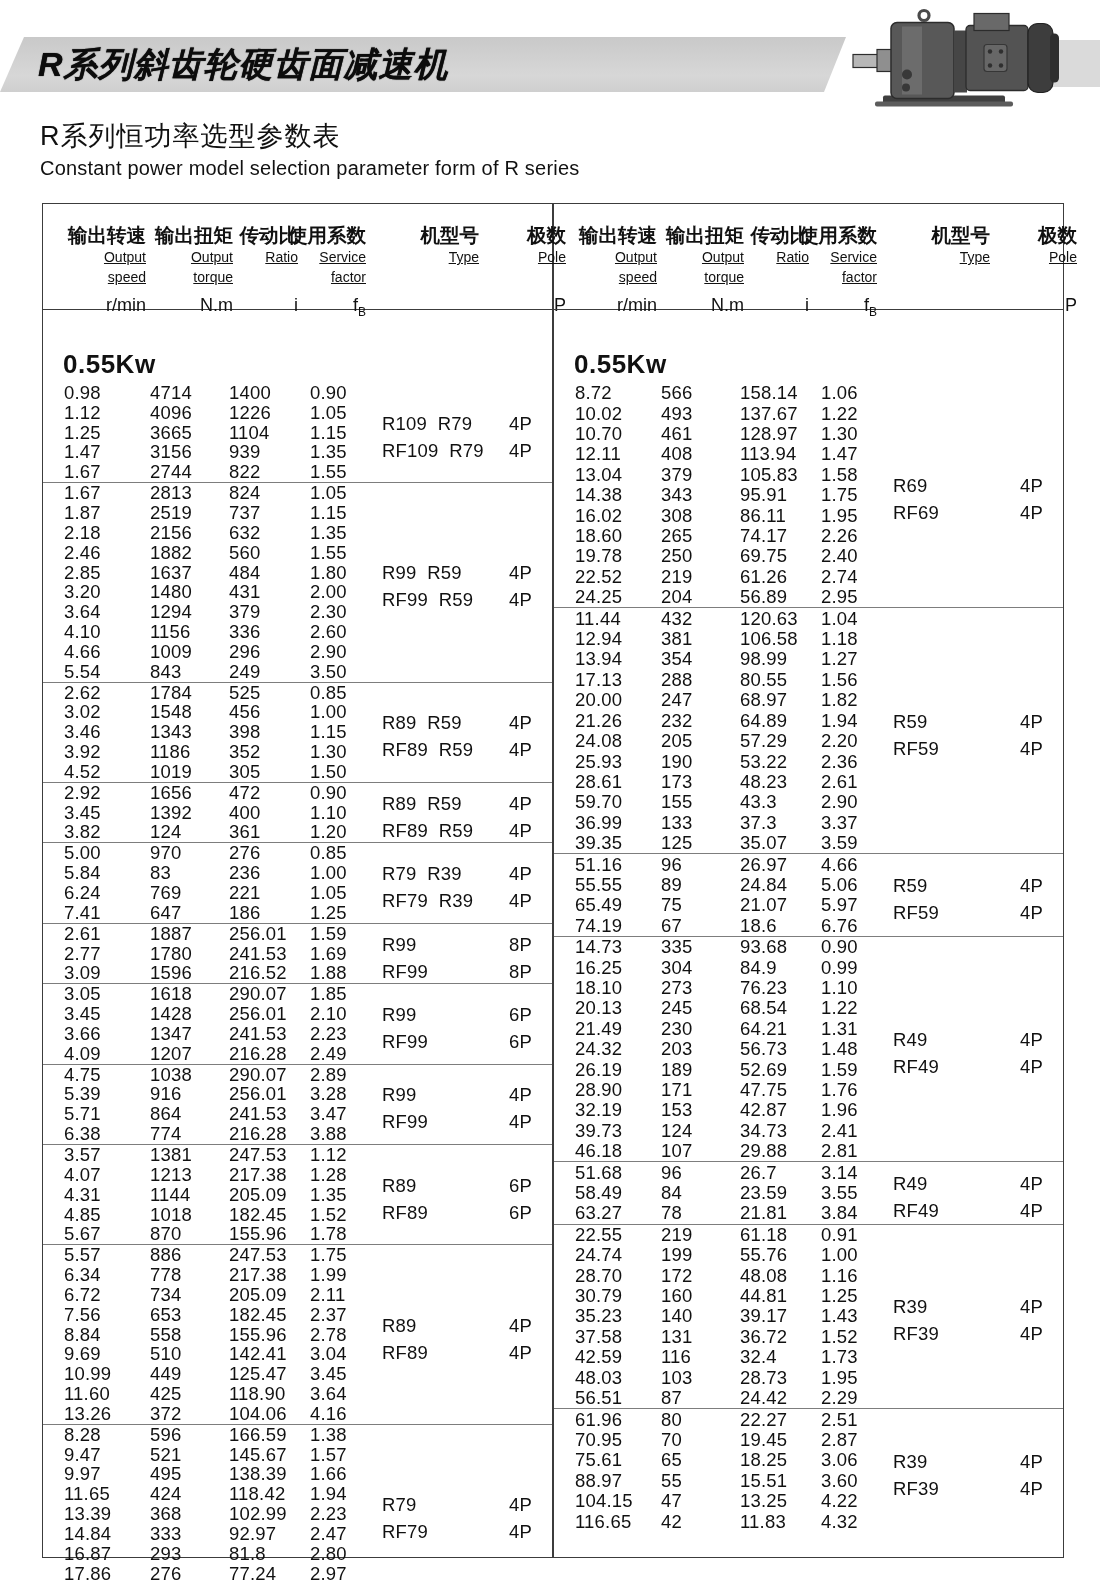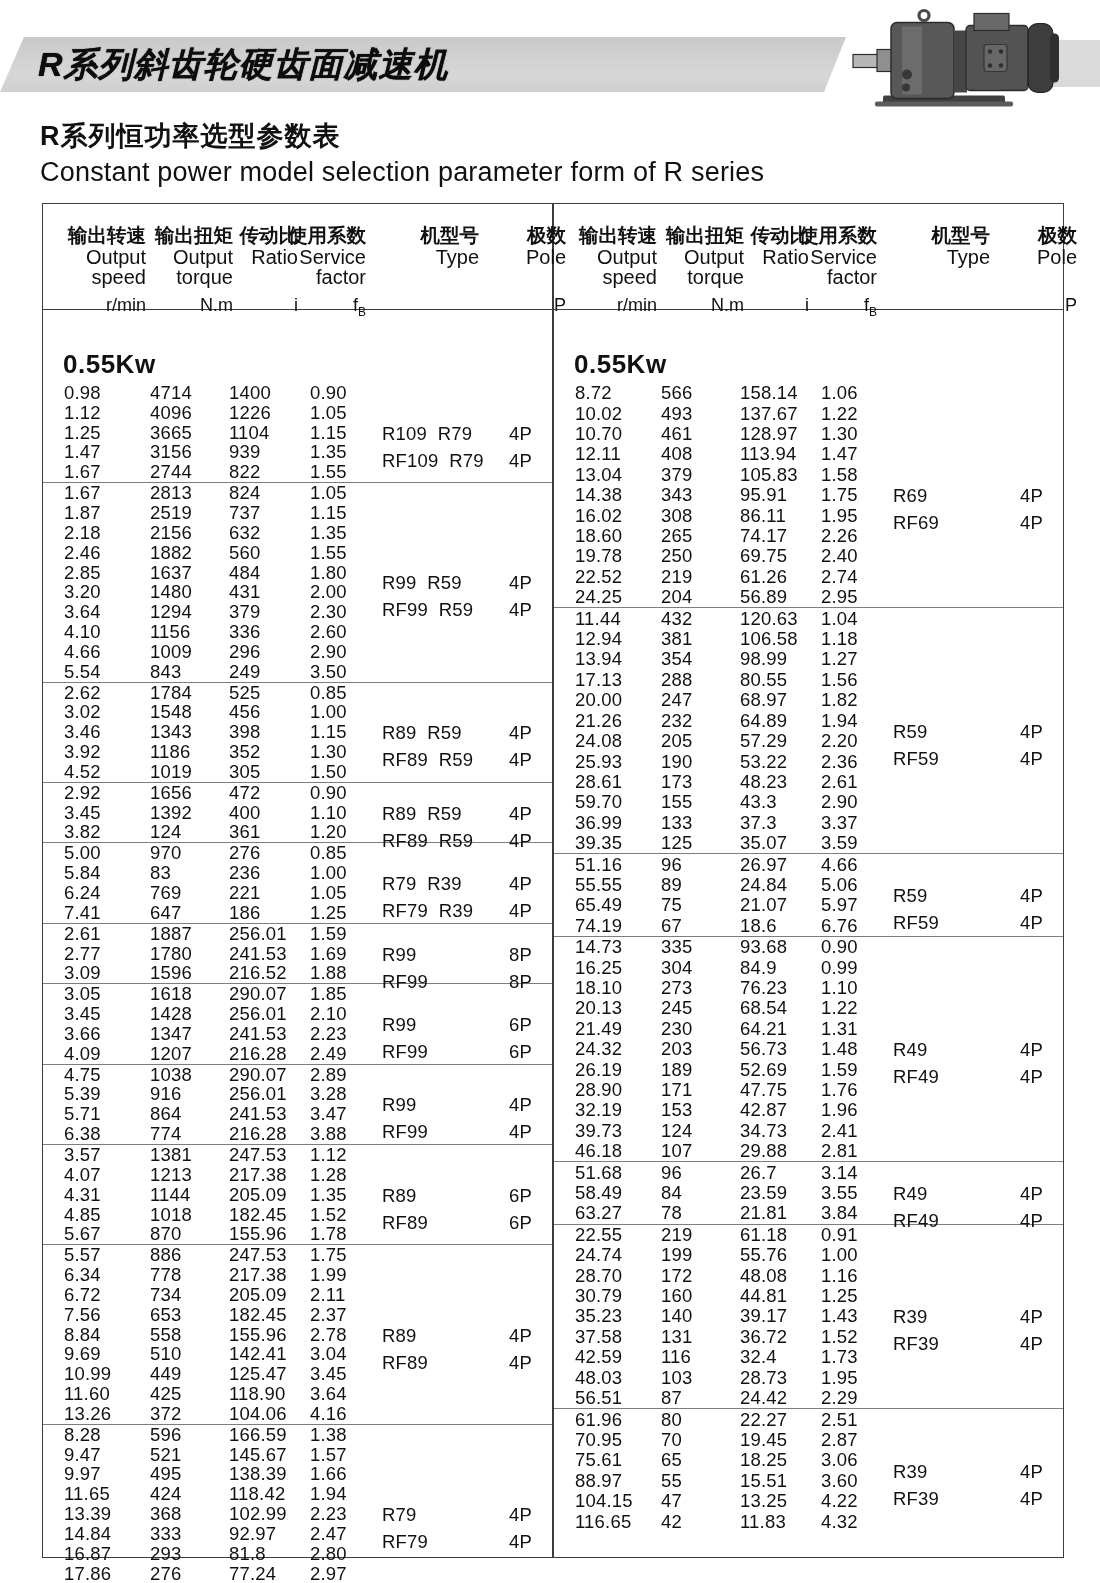--- a/index.html
+++ b/index.html
@@ -19,48 +19,48 @@
     padding-left:38px;font-size:34px;font-weight:bold;font-style:italic;
     letter-spacing:1px;color:#0c0c0c;white-space:nowrap;
     text-shadow:0 0 1px #0c0c0c;
   }
   .deco-right{
     position:absolute;left:1002px;top:40px;width:98px;height:47px;
     background:#dadada;clip-path:polygon(26px 0,100% 0,100% 100%,0 100%);
   }
   .motor{position:absolute;left:845px;top:3px;width:220px;height:108px;}
   
-  .title-cn{position:absolute;left:40px;top:118px;font-size:27px;font-weight:bold;letter-spacing:1px;}
-  .title-en{position:absolute;left:40px;top:157px;font-size:27px;font-weight:500;letter-spacing:0.2px;}
+  .title-cn{position:absolute;left:40px;top:118px;font-size:27px;font-weight:normal;letter-spacing:1px;}
+  .title-en{position:absolute;left:40px;top:157px;font-size:20px;font-weight:500;letter-spacing:0.2px;}
   
   .ptable{
     position:absolute;left:42px;top:203px;width:1022px;height:1355px;
     border:1.5px solid #3c3c3c;box-sizing:border-box;
   }
   .mid-divider{position:absolute;left:509px;top:0;bottom:0;width:1.5px;background:#3c3c3c;}
   .panel{position:absolute;top:0;height:100%;width:509px;}
   .panel.p-left{left:0;}
   .panel.p-right{left:511px;}
   .phead{position:relative;height:105px;border-bottom:1.5px solid #3c3c3c;}
   .hcol{position:absolute;top:20px;text-align:right;}
   .hcn{font-size:19.5px;font-weight:bold;height:23px;line-height:23px;white-space:nowrap;}
-  .hen{font-size:20px;height:20px;line-height:20px;}
+  .hen{font-size:14px;height:20px;line-height:20px;text-decoration:underline;}
   .hunit{font-size:18px;height:22px;line-height:22px;margin-top:7px;}
   .hunit sub{font-size:12px;}
   .pbody{position:relative;margin-top:36px;}
   .panel.p-left .pbody{--rh:19.85px;}
   .panel.p-right .pbody{--rh:20.42px;}
   .power{height:37px;font-size:26px;font-weight:bold;padding-left:20px;display:flex;align-items:center;letter-spacing:0.5px;}
   .group{position:relative;border-bottom:1px solid #7d7d7d;}
   .group.last{border-bottom:none;}
   .row{position:relative;height:var(--rh);}
   .c{position:absolute;top:50%;transform:translateY(-50%);font-size:18.5px;white-space:pre;letter-spacing:0.2px;}
   .c0{left:21px;}.c1{left:107px;}.c2{left:186px;}.c3{left:267px;}
   .types,.poles{
-    position:absolute;top:14px;height:100%;display:flex;flex-direction:column;
+    position:absolute;top:4px;height:100%;display:flex;flex-direction:column;
     justify-content:center;font-size:18.5px;line-height:27px;white-space:pre;letter-spacing:0.2px;
   }
   .types{left:339px;}
   .poles{left:466px;}
 </style>
 </head>
 <body>
 
 <div class="sheet">
 

